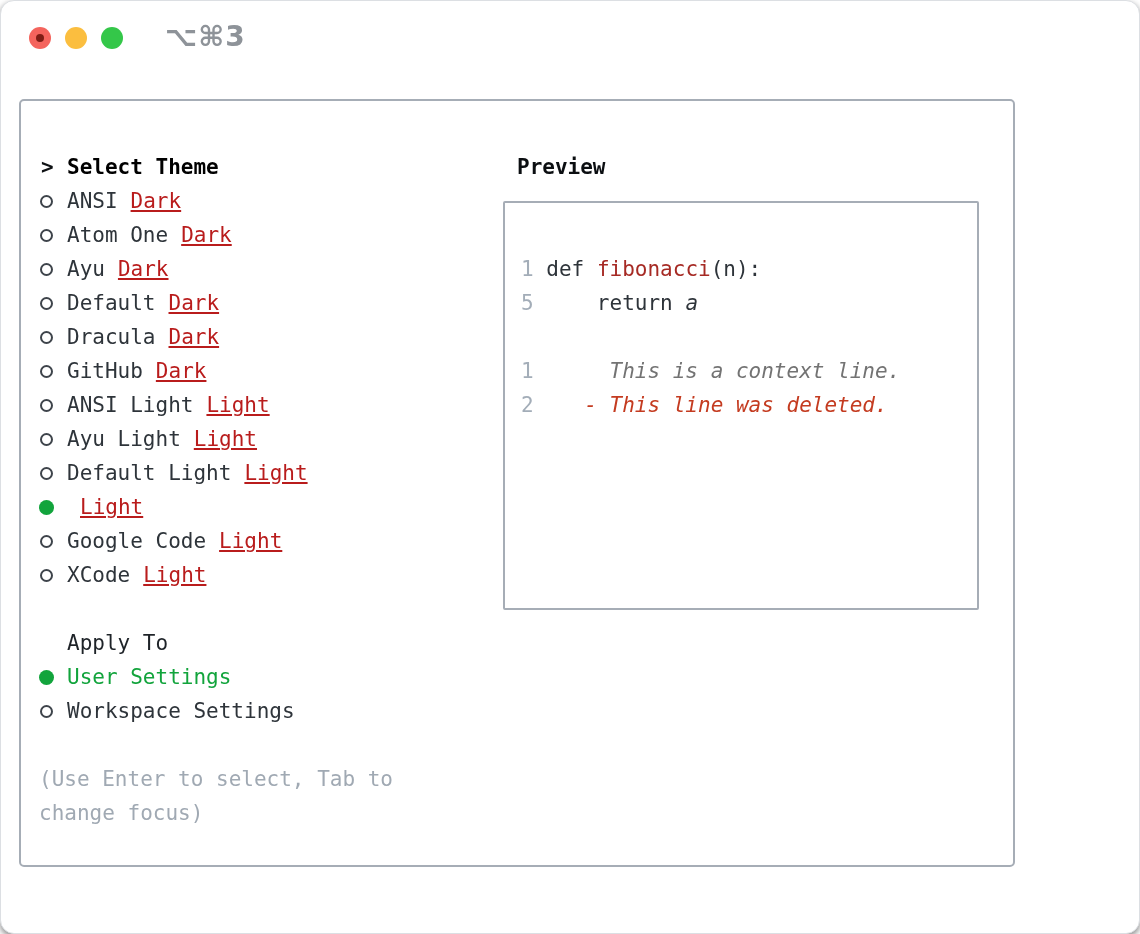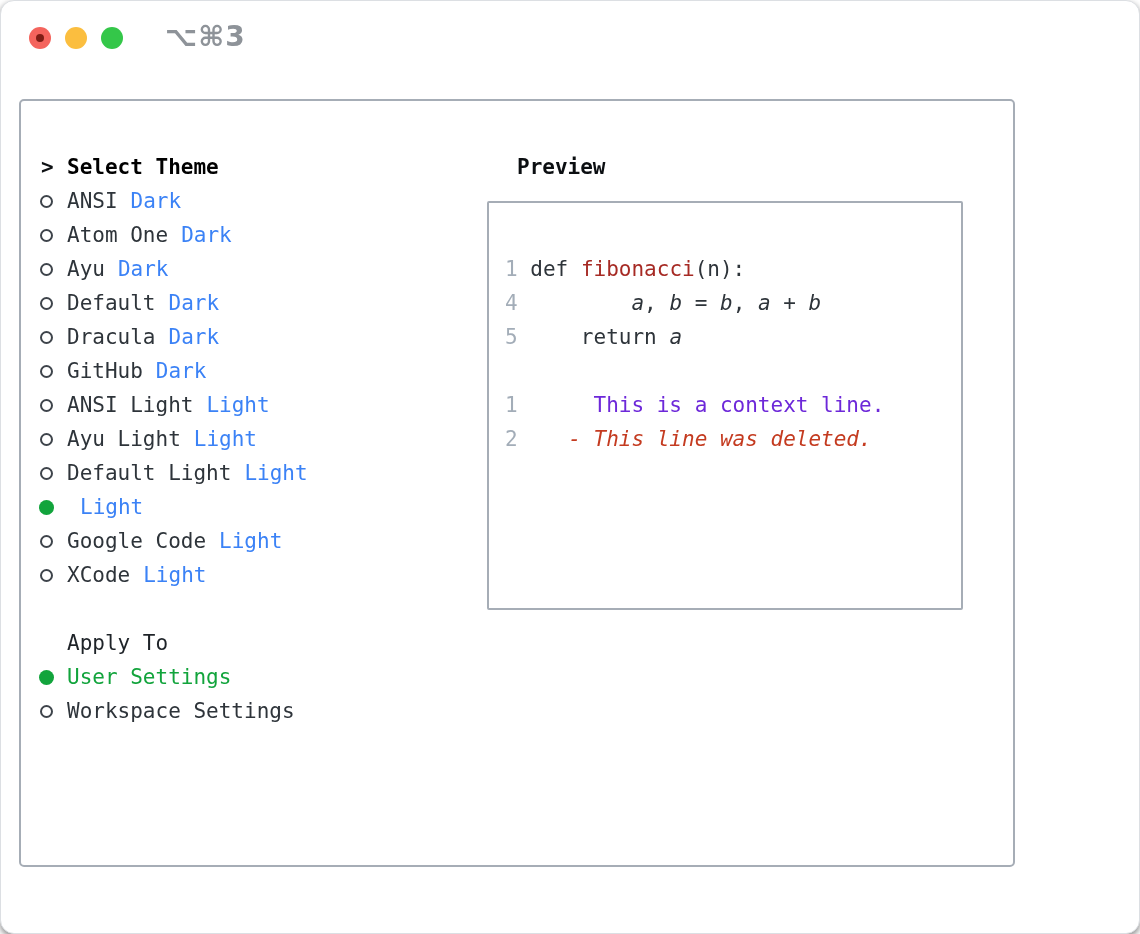--- a/index.html
+++ b/index.html
@@ -31,41 +31,41 @@
   
   .left-col{position:absolute;left:18px;top:49px;width:444px;font-size:21px;line-height:34px;}
   .row{display:flex;align-items:center;height:34px;white-space:pre;}
   .marker{width:28px;flex:0 0 28px;display:flex;align-items:center;}
   .marker.hdr{font-weight:bold;color:#0e1114;padding-left:2px;}
   .radio-ring{width:13px;height:13px;border:2px solid #3e444b;border-radius:50%;margin-left:1px;}
   .radio-dot{width:15px;height:15px;border-radius:50%;background:var(--green);}
   .hname{font-weight:bold;color:#000000;}
   .tname{color:#2e343a;}
   .tname.sel{color:var(--green);}
-  .tvariant{color:#3b82f6;margin-left:13px;}
+  .tvariant{color:#b91c1c;margin-left:13px;text-decoration:underline;}
   .applyhdr{color:#1e2328;}
   .aname{color:#2e343a;}
   .aname.sel{color:var(--green);}
   .spacer{height:34px;}
   .hint{margin-top:0;width:430px;color:#a0a9b3;font-size:21px;line-height:34px;white-space:normal;}
   
   .preview-title{position:absolute;left:496px;top:49px;font-size:21px;line-height:34px;font-weight:bold;color:#0b0e11;}
   .preview-box{
-    position:absolute;left:466px;top:100px;width:476px;height:409px;
+    position:absolute;left:482px;top:100px;width:476px;height:409px;
     border:2px solid #a6adb6;border-radius:2px;background:#fff;
     padding:49px 0 0 16px;overflow:hidden;
   }
   .pline{height:34px;line-height:34px;font-size:21px;white-space:pre;}
   .lineno{color:#a3adb8;}
   .tok-plain{color:#2e343a;}
   .tok-func{color:var(--func-red);}
   .tok-num{color:var(--num-teal);}
   .tok-builtin{color:var(--builtin-blue);}
   .tok-var{color:#2e343a;font-style:italic;}
-  .tok-context{color:#6d28d9;}
+  .tok-context{color:#737373;font-style:italic;}
   .tok-del{color:var(--diff-red);font-style:italic;}
   .tok-add{color:var(--diff-green);font-style:italic;}
 </style>
 </head>
 <body>
 
 <div class="window">
   <div class="titlebar">
     <div class="lights">
       <div class="light close">
@@ -106,27 +106,27 @@
         <span class="applyhdr">Apply To</span>
       </div>
 
       <div id="apply-list">
           <div class="row"><span class="marker"><span class="radio-dot"></span></span><span class="aname sel">User Settings</span></div>
           <div class="row"><span class="marker"><span class="radio-ring"></span></span><span class="aname">Workspace Settings</span></div>
         </div>
 
       <div class="spacer"></div>
 
+      <div class="hint">(Use Enter to select, Tab to change focus)</div>
     </div>
 
     <div class="preview-title">Preview</div>
     <div class="preview-box">
       <div id="preview-code">
           <div class="pline"><span class="lineno">1 </span><span class="tok-plain">def </span><span class="tok-func">fibonacci</span><span class="tok-plain">(n):</span></div>
-          <div class="pline"><span class="lineno">4 </span><span class="tok-plain">        </span><span class="tok-var">a</span><span class="tok-plain">, </span><span class="tok-var">b</span><span class="tok-plain"> = </span><span class="tok-var">b</span><span class="tok-plain">, </span><span class="tok-var">a</span><span class="tok-plain"> + </span><span class="tok-var">b</span></div>
           <div class="pline"><span class="lineno">5 </span><span class="tok-plain">    return </span><span class="tok-var">a</span></div>
           <div class="pline"><span class="lineno">  </span></div>
           <div class="pline"><span class="lineno">1 </span><span class="tok-context">     This is a context line.</span></div>
           <div class="pline"><span class="lineno">2 </span><span class="tok-del">   - This line was deleted.</span></div>
         </div>
     </div>
   </div>
 </div>
 
 </body></html>

